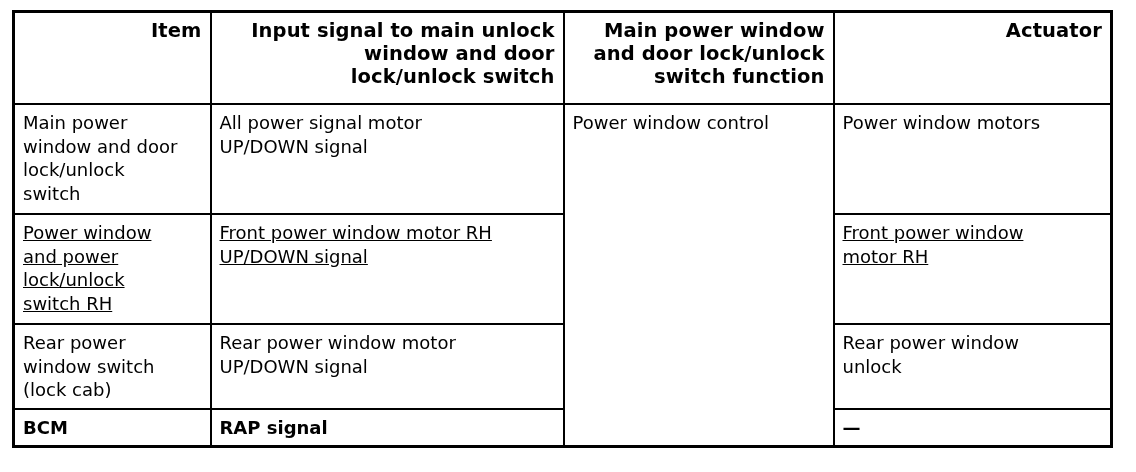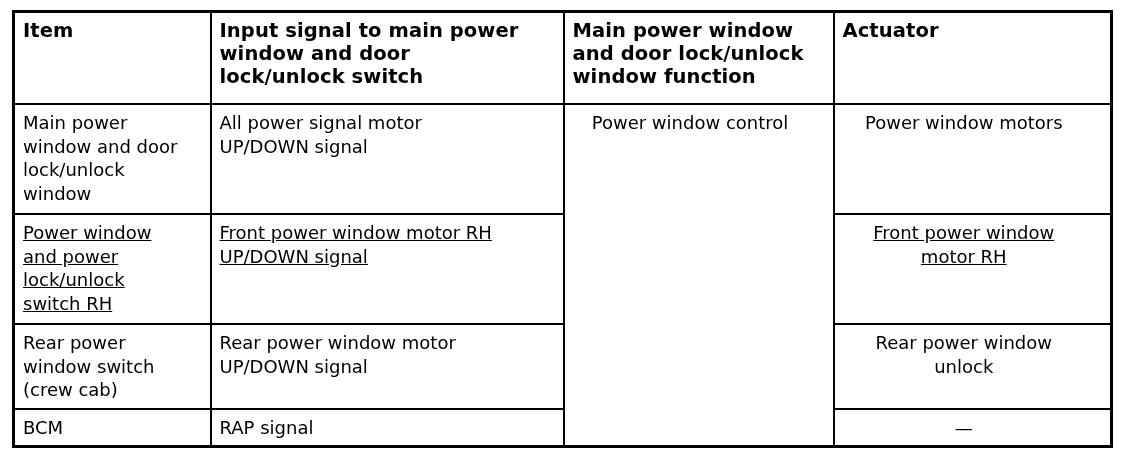--- a/index.html
+++ b/index.html
@@ -50,38 +50,38 @@
 
   
   thead th {
     height: 90px;
     border-bottom: 3px solid #000000;
   }
   .hdr {
     font-weight: bold;
     font-size: 19.5px;
     line-height: 23px;
-    text-align: left;
+    text-align: right;
     padding: 6px 8px 0 8px;
     letter-spacing: 0.1px;
   }
 
   
   .cell {
     font-size: 18px;
     line-height: 23.5px;
     padding: 6px 25px 6px 8px;
   }
   .cell.left   { text-align: left; }
-  .cell.center { text-align: center; }
+  .cell.center { }
 
   .r1 td { height: 108px; }
   .r2 td { height: 108px; text-decoration: underline; }
   .r3 td { height: 80px; margin-top: 48px; }
-  .r4 td { height: 32px; }
+  .r4 td { height: 32px; font-weight: bold; }
 
   .dash {
     font-size: 18px;
     line-height: 23.5px;
   }
 </style>
 </head>
 <body>
 
 <div class="page">
@@ -95,48 +95,48 @@
       </colgroup>
       <thead>
         <tr>
           <th>
             <div class="hdr">
               <span>Item</span>
             </div>
           </th>
           <th>
             <div class="hdr">
-              <span>Input signal to main power</span><br>
+              <span>Input signal to main unlock</span><br>
               <span>window and door</span><br>
               <span>lock/unlock switch</span>
             </div>
           </th>
           <th>
             <div class="hdr">
               <span>Main power window</span><br>
               <span>and door lock/unlock</span><br>
-              <span>window function</span>
+              <span>switch function</span>
             </div>
           </th>
           <th>
             <div class="hdr">
               <span>Actuator</span>
             </div>
           </th>
         </tr>
       </thead>
       <tbody>
 
         <tr class="r1">
           <td>
             <div class="cell left">
               <span>Main power</span><br>
               <span>window and door</span><br>
               <span>lock/unlock</span><br>
-              <span>window</span>
+              <span>switch</span>
             </div>
           </td>
           <td>
             <div class="cell left">
               <span>All power signal motor</span><br>
               <span>UP/DOWN signal</span>
             </div>
           </td>
           <td rowspan="4">
             <div class="cell center">
@@ -171,21 +171,21 @@
               <span>motor RH</span>
             </div>
           </td>
         </tr>
 
         <tr class="r3">
           <td>
             <div class="cell left">
               <span>Rear power</span><br>
               <span>window switch</span><br>
-              <span>(crew cab)</span>
+              <span>(lock cab)</span>
             </div>
           </td>
           <td>
             <div class="cell left">
               <span>Rear power window motor</span><br>
               <span>UP/DOWN signal</span>
             </div>
           </td>
           <td>
             <div class="cell center">

